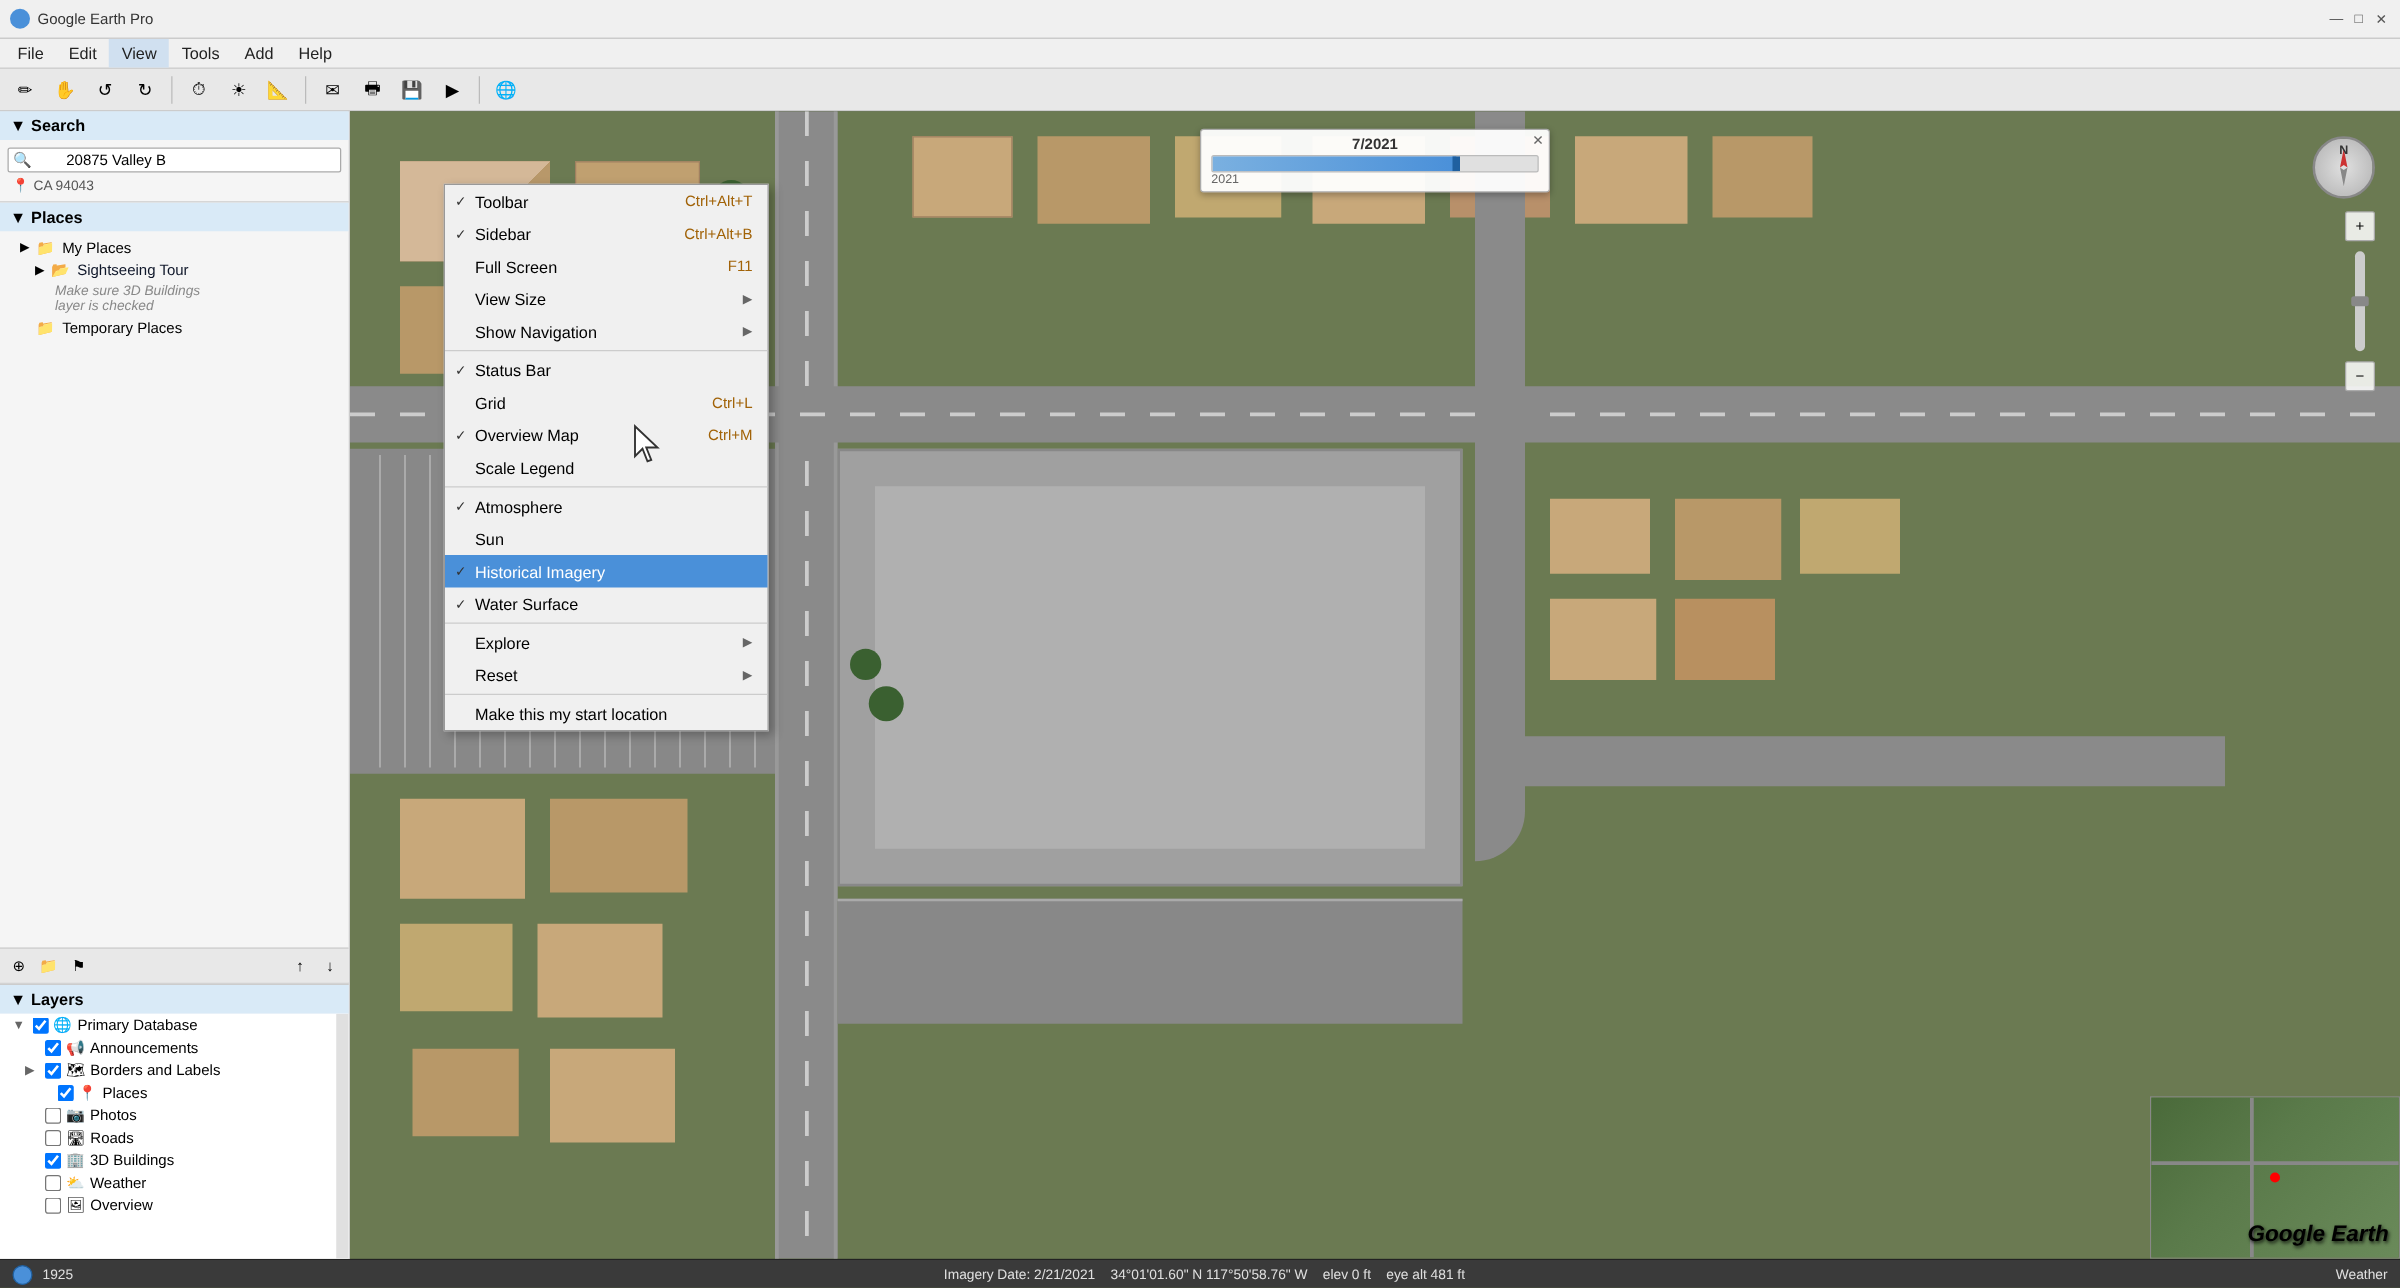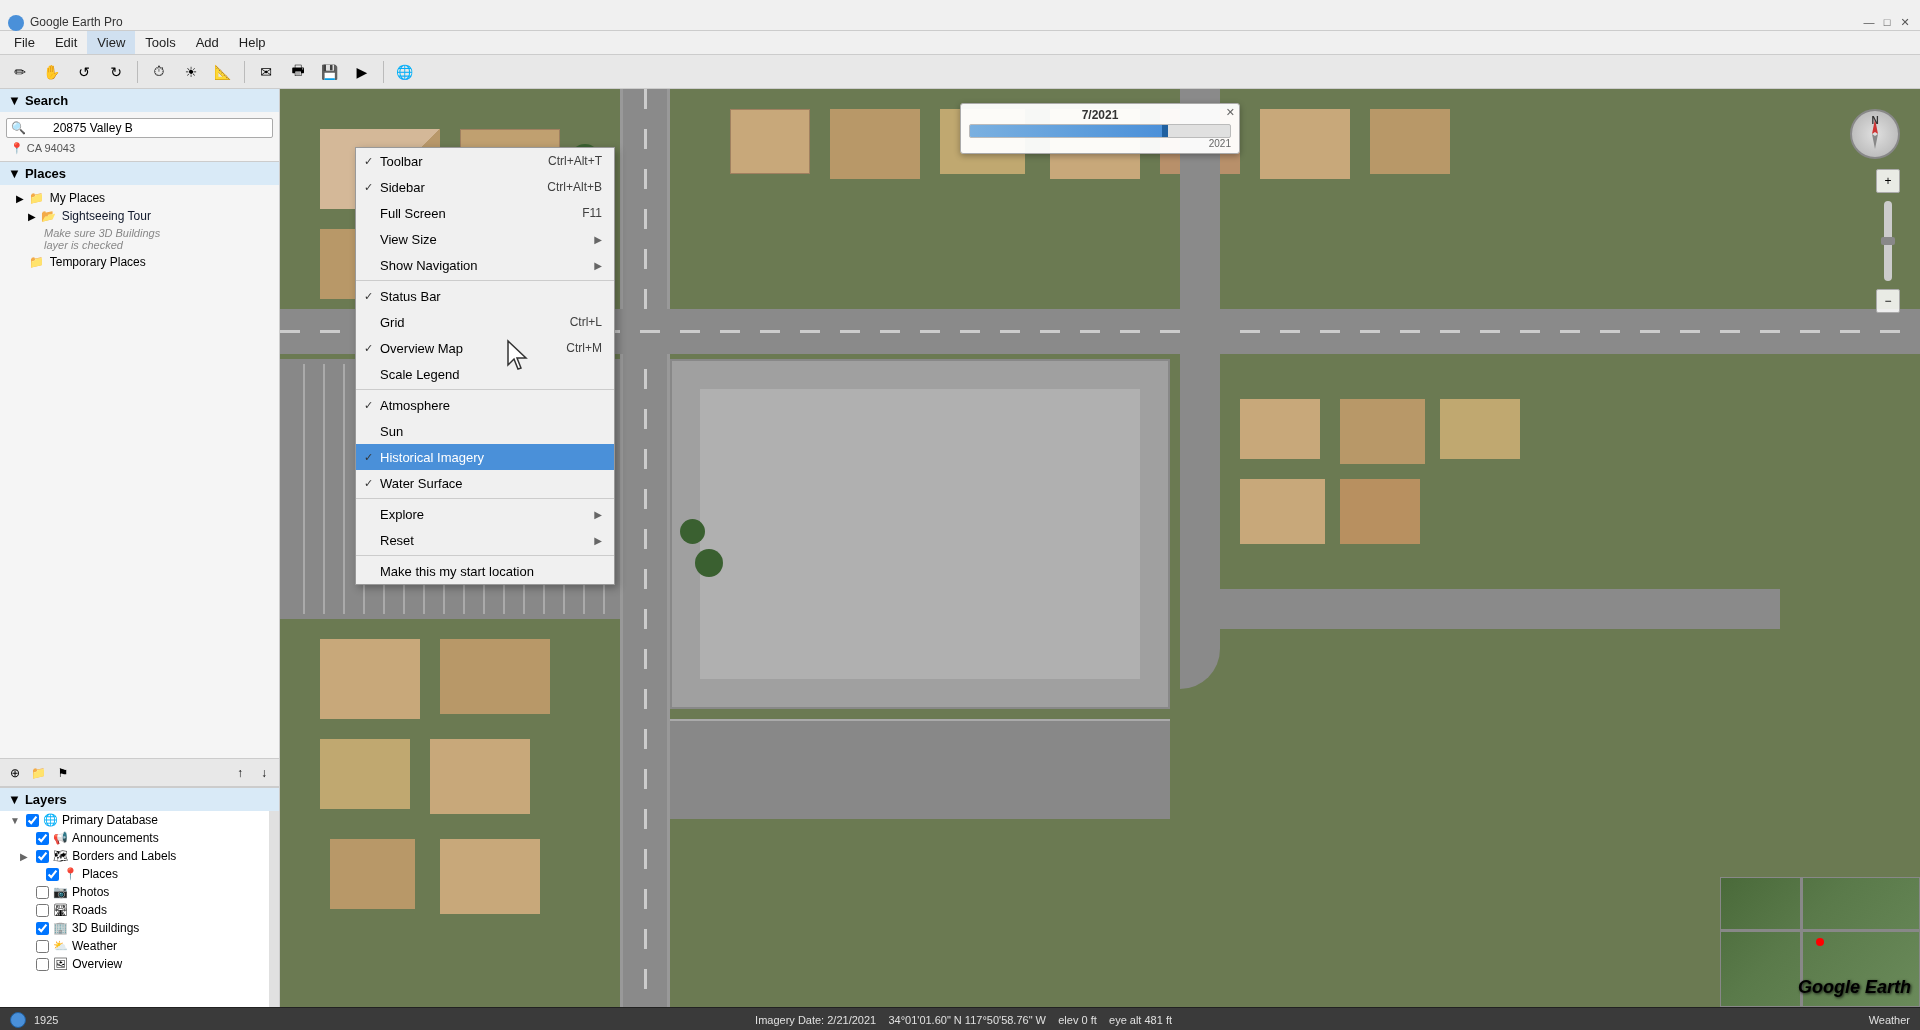--- a/index.html
+++ b/index.html
@@ -3,21 +3,21 @@
   <meta charset="utf-8">
   <style>
     * { margin: 0; padding: 0; box-sizing: border-box; }
     body { width: 1920px; height: 1030px; overflow: hidden; font-family: 'Segoe UI', Arial, sans-serif; font-size: 13px; background: #2a2a2a; }
 
     
     #title-bar {
       height: 30px;
       background: #f0f0f0;
       display: flex;
-      align-items: flex-start;
+      align-items: center;
       padding: 15px 8px;
       border-bottom: 1px solid #ccc;
       position: relative;
     }
     #title-bar .app-icon {
       width: 16px; height: 16px;
       background: #4a90d9;
       border-radius: 50%;
       margin-right: 6px;
       flex-shrink: 0;
@@ -297,21 +297,21 @@
     }
     #timeline-thumb {
       position: absolute;
       top: 0;
       left: 75%;
       transform: translateX(-50%);
       width: 6px; height: 100%;
       background: #2060a0;
     }
     #timeline-sublabel {
-      text-align: right;
+      text-align: left;
       font-size: 10px;
       color: #666;
     }
 
     
     #compass {
       position: absolute;
       top: 20px;
       right: 20px;
       width: 50px; height: 50px;
@@ -454,21 +454,21 @@
     .dd-check {
       width: 16px;
       flex-shrink: 0;
       font-size: 11px;
       color: #333;
     }
     .dd-label {
       flex: 1;
     }
     .dd-shortcut {
-      color: #404040;
+      color: #a16207;
       font-size: 12px;
       margin-left: 8px;
     }
     .dd-arrow {
       font-size: 10px;
       color: #666;
     }
     .dd-separator {
       height: 1px;
       background: #ccc;

